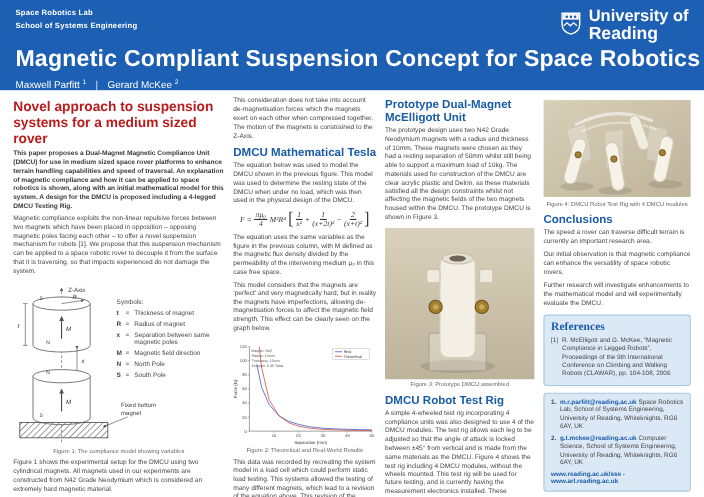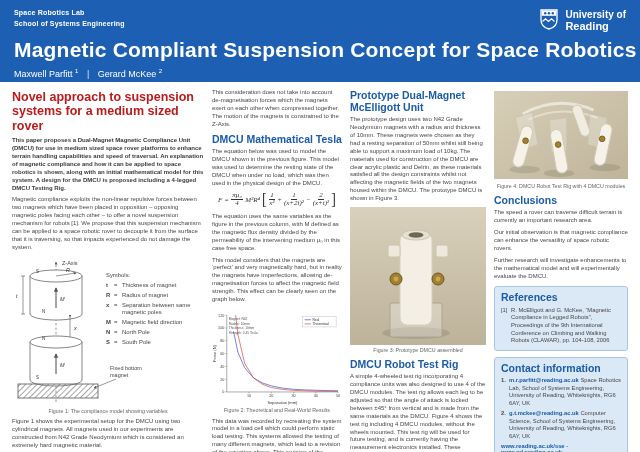--- a/index.html
+++ b/index.html
@@ -4,22 +4,22 @@
 <style>
   html,body{margin:0;padding:0;background:#e9e9e9;}
   .poster{position:relative;width:640px;height:452px;background:#ffffff;overflow:hidden;
           font-family:"Liberation Sans",sans-serif;color:#474747;}
   
   .header{background:#1d5fb2;color:#fff;padding:7px 14px 7px 14px;height:68px;box-sizing:content-box;}
   .header-top{display:flex;justify-content:space-between;align-items:flex-start;}
   .lab-lines{font-size:7px;font-weight:bold;line-height:1.6;letter-spacing:.2px;}
   .logo{display:flex;align-items:center;gap:5px;}
   .logo-text{display:flex;flex-direction:column;line-height:1;}
-  .logo-top{font-size:10px;font-weight:bold;}
-  .logo-bottom{font-size:11px;font-weight:bold;margin-top:1px;}
+  .logo-top{font-size:15px;font-weight:bold;}
+  .logo-bottom{font-size:16px;font-weight:bold;margin-top:1px;}
   .poster-title{font-size:21px;font-weight:700;letter-spacing:.2px;margin-top:3px;white-space:nowrap;}
   .authors{font-size:9px;margin-top:6px;font-weight:400;}
   .authors sup{font-size:6px;}
   .authors .sep{margin:0 6px;opacity:.85;}
   
   .content{display:grid;grid-template-columns:192px 130px 136px 134px;gap:8px;padding:7px 12px 0 12px;}
   .col{min-width:0;}
   p{margin:0 0 4px 0;font-size:6px;line-height:1.32;}
   h1.head{color:#b91c1c;font-size:12.5px;line-height:1.15;margin:1px 0 4px 0;font-weight:bold;}
   h2.head{color:#1a5ca8;font-size:10.5px;line-height:1.1;margin:5px 0 3px 0;font-weight:bold;}
@@ -35,21 +35,21 @@
   .sym-row .e{width:8px;flex:none;}
   
   .equation{display:flex;align-items:center;justify-content:center;gap:2px;
             font-family:"Liberation Serif",serif;font-style:italic;font-size:7px;color:#333;
             margin:3px 0 5px 0;}
   .frac{display:inline-flex;flex-direction:column;align-items:center;line-height:1.1;}
   .frac .num{border-bottom:.5px solid #333;padding:0 1.5px;text-align:center;}
   .brk{font-size:14px;font-weight:300;font-style:normal;transform:scaleY(1.15);}
   
   .box{background:#dbe8f5;border:1px solid #aac7e2;border-radius:3px;padding:5px 6px 5px 6px;margin-top:6px;}
-  .box h2.head{margin:0 0 3px 0;}
+  .box h2.head{margin:0 0 3px 0;font-family:Liberation Serif, serif;}
   .ref-row{display:flex;font-size:5.8px;line-height:1.3;}
   .ref-row .rn{width:10px;flex:none;}
   .contact-item{display:flex;font-size:5.8px;line-height:1.3;margin-bottom:3px;}
   .contact-item .cn{width:8px;flex:none;font-weight:bold;}
   .link{color:#1a5ca8;font-weight:bold;cursor:pointer;}
   .contact-footer{font-size:5.8px;margin-top:2px;}
   
   .photo{display:block;}
 </style>
 </head>
@@ -320,21 +320,20 @@
 
       <div class="box">
         <h2 class="head">References</h2>
         <div class="ref-row">
           <span class="rn">[1]</span>
           <span class="rt">R. McElligott and G. McKee, “Magnetic Compliance in Legged Robots”, Proceedings of the 9th International Conference on Climbing and Walking Robots (CLAWAR), pp. 104-108, 2006</span>
         </div>
       </div>
 
       <div class="box">
-        <h2 class="head">Contact information</h2>
         <div class="contact-item">
           <span class="cn">1.</span>
           <span><span class="link">m.r.parfitt@reading.ac.uk</span><span> Space Robotics Lab, School of Systems Engineering, University of Reading, Whiteknights, RG6 6AY, UK</span></span>
         </div>
         <div class="contact-item">
           <span class="cn">2.</span>
           <span><span class="link">g.t.mckee@reading.ac.uk</span><span> Computer Science, School of Systems Engineering, University of Reading, Whiteknights, RG6 6AY, UK</span></span>
         </div>
         <div class="contact-footer link">www.reading.ac.uk/sse - www.arl.reading.ac.uk</div>
       </div>

